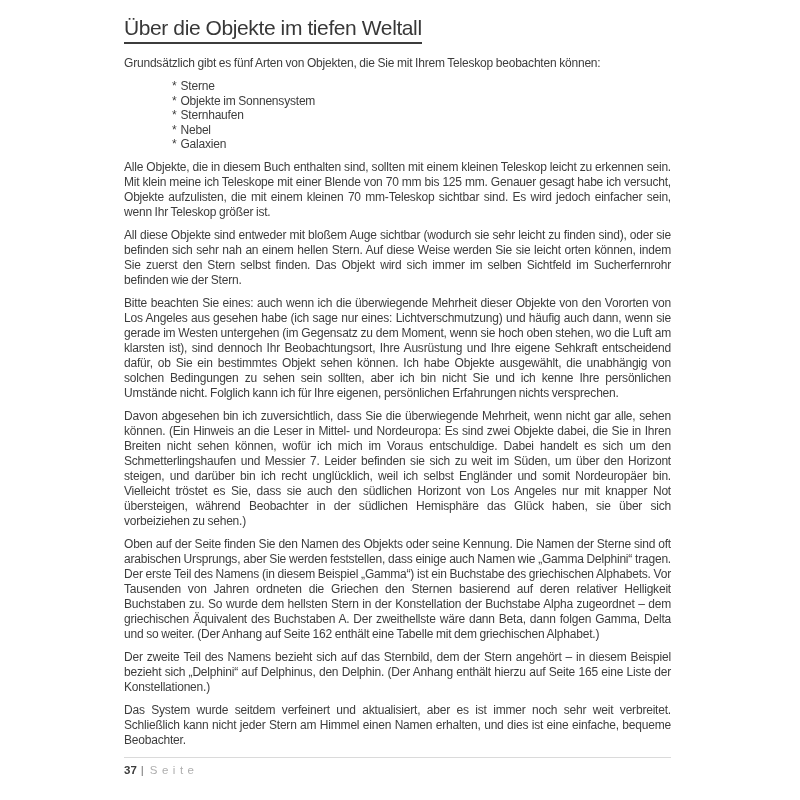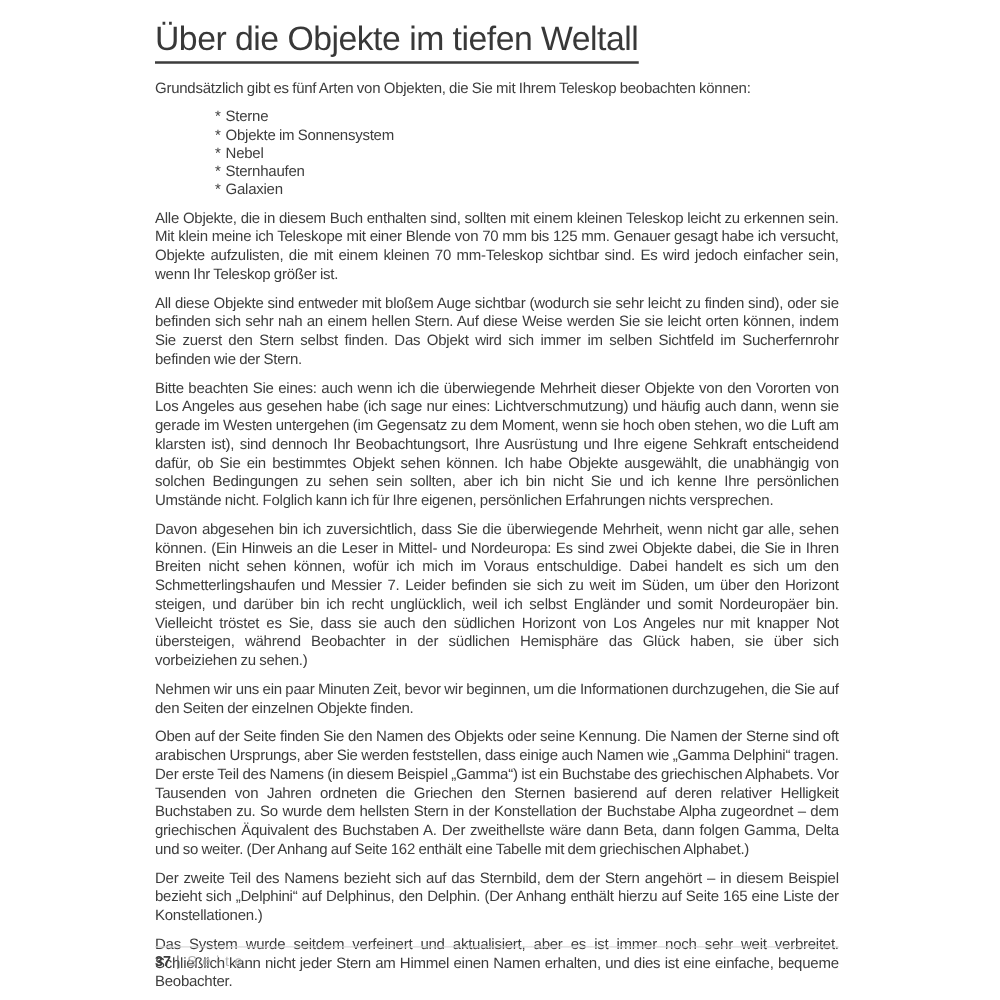--- a/index.html
+++ b/index.html
@@ -18,21 +18,21 @@
   }
   .content {
     position: absolute;
     left: 124px;
     top: 16px;
     width: 547px;
   }
   .doc-title {
     display: inline-block;
     margin: 0 0 6px 0;
-    font-size: 27px;
+    font-size: 21px;
     font-weight: 400;
     letter-spacing: -0.4px;
     color: #383838;
     border-bottom: 2px solid #3c3c3c;
     padding-bottom: 2px;
     line-height: 1.15;
   }
   .body-text {
     font-size: 12px;
     line-height: 15px;
@@ -89,30 +89,29 @@
 <div class="page">
   <div class="content">
 
     <h1 class="doc-title">Über die Objekte im tiefen Weltall</h1>
 
     <p class="body-text intro">Grundsätzlich gibt es fünf Arten von Objekten, die Sie mit Ihrem Teleskop beobachten können:</p>
 
     <ul class="bullet-list body-text">
       <li><span class="bullet-marker">*</span><span>Sterne</span></li>
       <li><span class="bullet-marker">*</span><span>Objekte im Sonnensystem</span></li>
+      <li><span class="bullet-marker">*</span><span>Sternhaufen</span></li>
       <li><span class="bullet-marker">*</span><span>Nebel</span></li>
-      <li><span class="bullet-marker">*</span><span>Sternhaufen</span></li>
       <li><span class="bullet-marker">*</span><span>Galaxien</span></li>
     </ul>
 
     <p class="body-text para">Alle Objekte, die in diesem Buch enthalten sind, sollten mit einem kleinen Teleskop leicht zu erkennen sein. Mit klein meine ich Teleskope mit einer Blende von 70 mm bis 125 mm. Genauer gesagt habe ich versucht, Objekte aufzulisten, die mit einem kleinen 70 mm-Teleskop sichtbar sind. Es wird jedoch einfacher sein, wenn Ihr Teleskop größer ist.</p>
     <p class="body-text para">All diese Objekte sind entweder mit bloßem Auge sichtbar (wodurch sie sehr leicht zu finden sind), oder sie befinden sich sehr nah an einem hellen Stern. Auf diese Weise werden Sie sie leicht orten können, indem Sie zuerst den Stern selbst finden. Das Objekt wird sich immer im selben Sichtfeld im Sucherfernrohr befinden wie der Stern.</p>
     <p class="body-text para">Bitte beachten Sie eines: auch wenn ich die überwiegende Mehrheit dieser Objekte von den Vororten von Los Angeles aus gesehen habe (ich sage nur eines: Lichtverschmutzung) und häufig auch dann, wenn sie gerade im Westen untergehen (im Gegensatz zu dem Moment, wenn sie hoch oben stehen, wo die Luft am klarsten ist), sind dennoch Ihr Beobachtungsort, Ihre Ausrüstung und Ihre eigene Sehkraft entscheidend dafür, ob Sie ein bestimmtes Objekt sehen können. Ich habe Objekte ausgewählt, die unabhängig von solchen Bedingungen zu sehen sein sollten, aber ich bin nicht Sie und ich kenne Ihre persönlichen Umstände nicht. Folglich kann ich für Ihre eigenen, persönlichen Erfahrungen nichts versprechen.</p>
     <p class="body-text para">Davon abgesehen bin ich zuversichtlich, dass Sie die überwiegende Mehrheit, wenn nicht gar alle, sehen können. (Ein Hinweis an die Leser in Mittel- und Nordeuropa: Es sind zwei Objekte dabei, die Sie in Ihren Breiten nicht sehen können, wofür ich mich im Voraus entschuldige. Dabei handelt es sich um den Schmetterlingshaufen und Messier 7. Leider befinden sie sich zu weit im Süden, um über den Horizont steigen, und darüber bin ich recht unglücklich, weil ich selbst Engländer und somit Nordeuropäer bin. Vielleicht tröstet es Sie, dass sie auch den südlichen Horizont von Los Angeles nur mit knapper Not übersteigen, während Beobachter in der südlichen Hemisphäre das Glück haben, sie über sich vorbeiziehen zu sehen.)</p>
-    <p class="body-text para">Nehmen wir uns ein paar Minuten Zeit, bevor wir beginnen, um die Informationen durchzugehen, die Sie auf den Seiten der einzelnen Objekte finden.</p>
     <p class="body-text para">Oben auf der Seite finden Sie den Namen des Objekts oder seine Kennung. Die Namen der Sterne sind oft arabischen Ursprungs, aber Sie werden feststellen, dass einige auch Namen wie „Gamma Delphini“ tragen. Der erste Teil des Namens (in diesem Beispiel „Gamma“) ist ein Buchstabe des griechischen Alphabets. Vor Tausenden von Jahren ordneten die Griechen den Sternen basierend auf deren relativer Helligkeit Buchstaben zu. So wurde dem hellsten Stern in der Konstellation der Buchstabe Alpha zugeordnet – dem griechischen Äquivalent des Buchstaben A. Der zweithellste wäre dann Beta, dann folgen Gamma, Delta und so weiter. (Der Anhang auf Seite 162 enthält eine Tabelle mit dem griechischen Alphabet.)</p>
     <p class="body-text para">Der zweite Teil des Namens bezieht sich auf das Sternbild, dem der Stern angehört – in diesem Beispiel bezieht sich „Delphini“ auf Delphinus, den Delphin. (Der Anhang enthält hierzu auf Seite 165 eine Liste der Konstellationen.)</p>
     <p class="body-text para">Das System wurde seitdem verfeinert und aktualisiert, aber es ist immer noch sehr weit verbreitet. Schließlich kann nicht jeder Stern am Himmel einen Namen erhalten, und dies ist eine einfache, bequeme Beobachter.</p>
 
   </div>
 
   <div class="footer">
     <span class="page-num">37</span><span class="separator">|</span><span class="footer-label">Seite</span>
   </div>
 </div>

